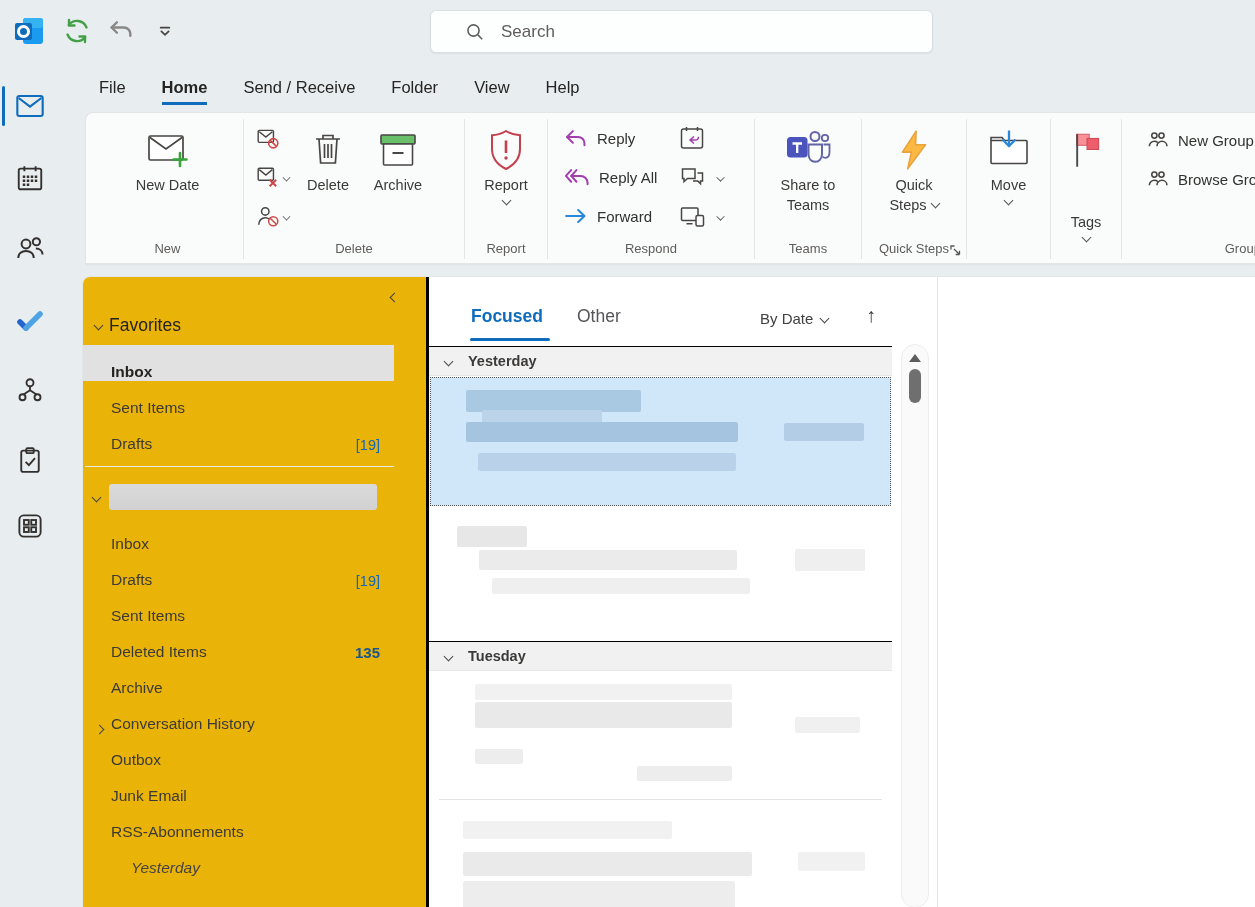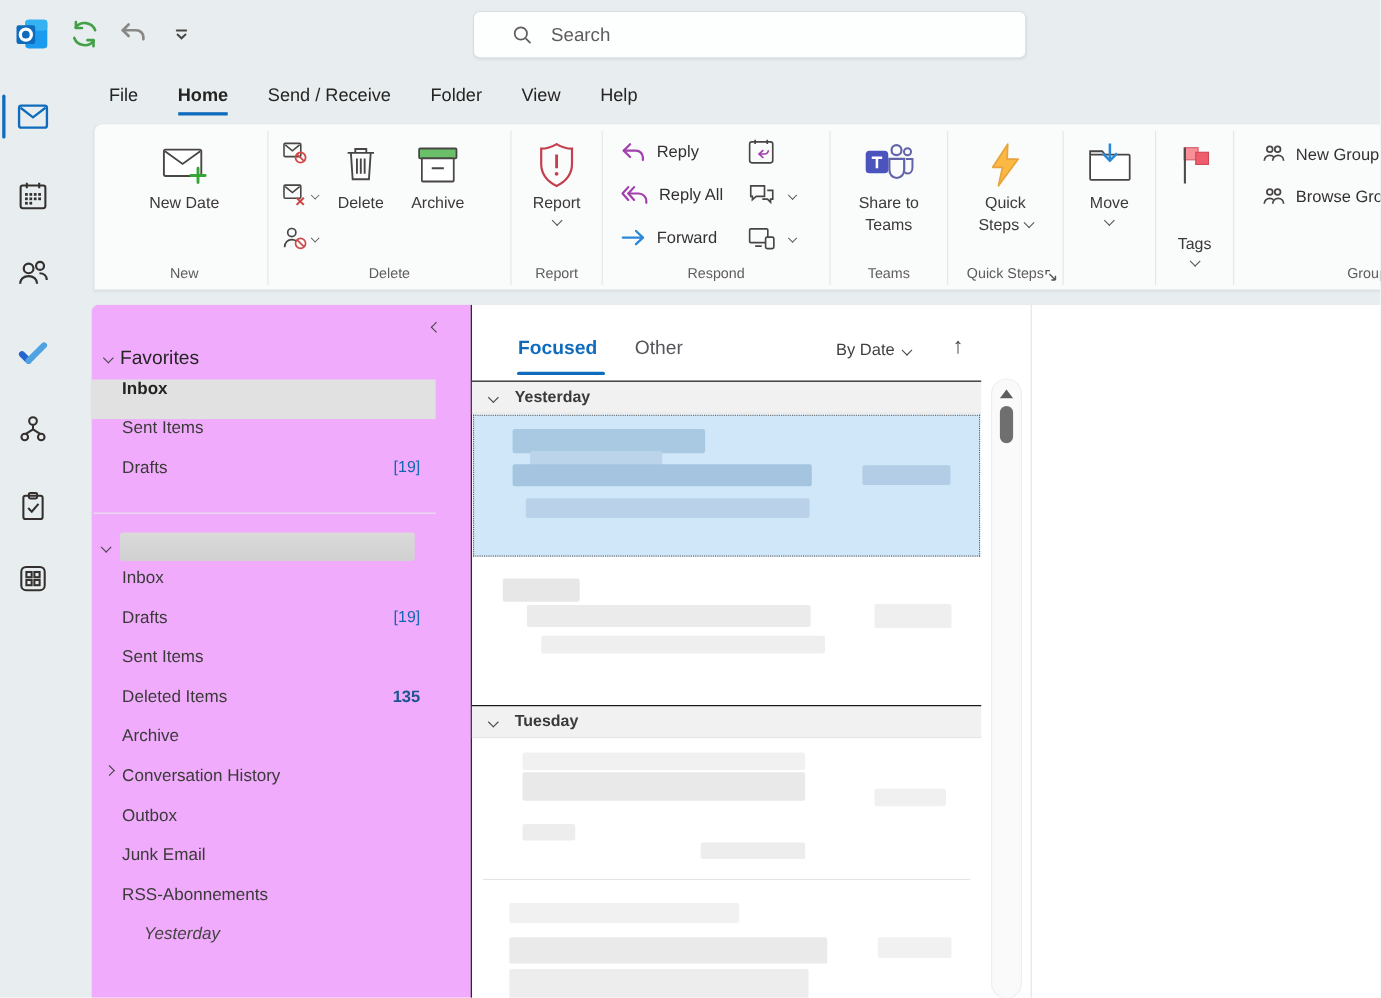--- a/index.html
+++ b/index.html
@@ -77,24 +77,24 @@
   .launcher { position:absolute; right:4px; bottom:6px; }
 
   
   .content {
     position:absolute; left:82px; top:276px; width:1173px; height:631px;
     background:#fff; border:1px solid #e2e6e7; border-right:none; border-bottom:none;
     border-radius:8px 0 0 0; overflow:hidden;
   }
 
   
-  .folderpane { position:absolute; left:0; top:0; width:346px; height:631px; background:#f0abfc; border-right:1px solid #000000; padding-top:28px; }
+  .folderpane { position:absolute; left:0; top:0; width:346px; height:631px; background:#eab308; border-right:3px solid #000000; padding-top:28px; }
   .fp-collapse { position:absolute; right:22px; top:10px; width:20px; height:20px; display:flex; align-items:center; justify-content:center; }
   .fp-header { height:40px; display:flex; align-items:center; padding-left:12px; gap:7px; font-size:17.5px; color:#252423; }
-  .frow { position:relative; height:36px; display:flex; align-items:flex-start; padding-left:28px; font-size:15.5px; color:#3b3a39; cursor:default; }
+  .frow { position:relative; height:36px; display:flex; align-items:flex-end; padding-left:28px; font-size:15.5px; color:#3b3a39; cursor:default; }
   .frow .count { position:absolute; right:46px; color:#1467b3; font-size:14.5px; }
   .frow .count.bold { font-weight:bold; color:#1b558e; font-size:15px; }
   .frow.sel { background:#e1e1e1; margin-right:32px; padding-right:0; font-weight:bold; color:#252423; }
   .frow .tchev { position:absolute; left:13px; }
   .frow.child { padding-left:48px; font-style:italic; color:#454442; }
   .fp-sep { height:1px; background:#e9e9e9; margin:13px 32px 0 2px; }
   .acct-header { height:40px; margin-top:10px; display:flex; align-items:center; padding-left:10px; gap:9px; }
   .blurblock { background:linear-gradient(#dadada,#d1d1d1); border-radius:3px; }
 
   

